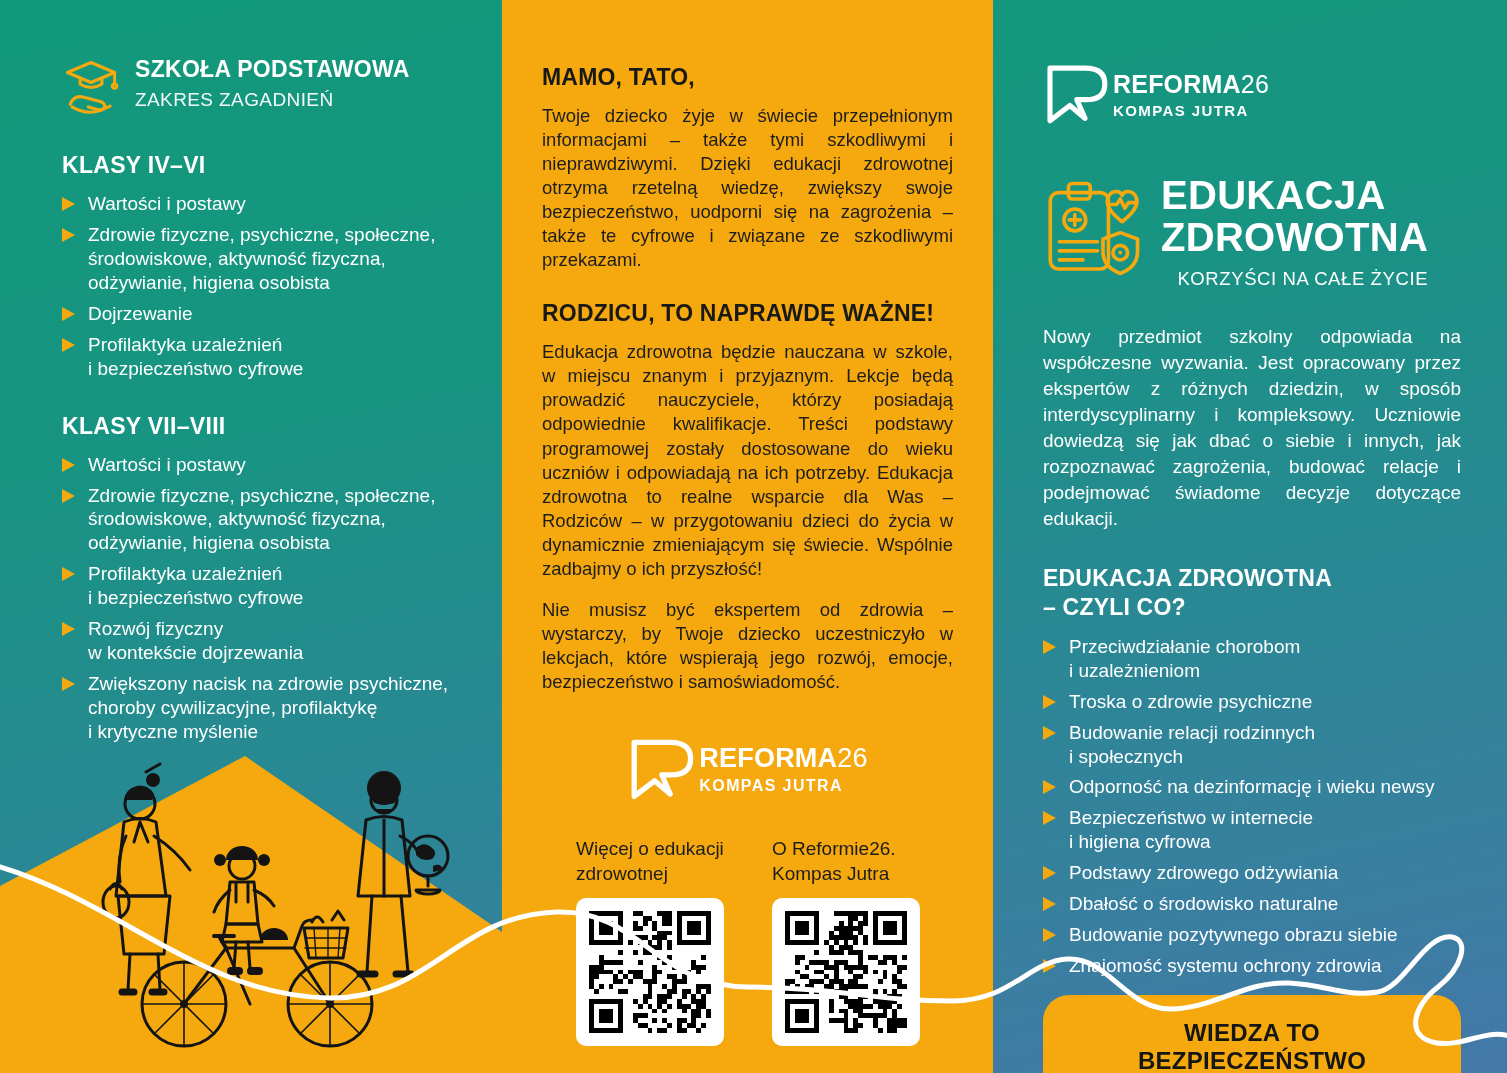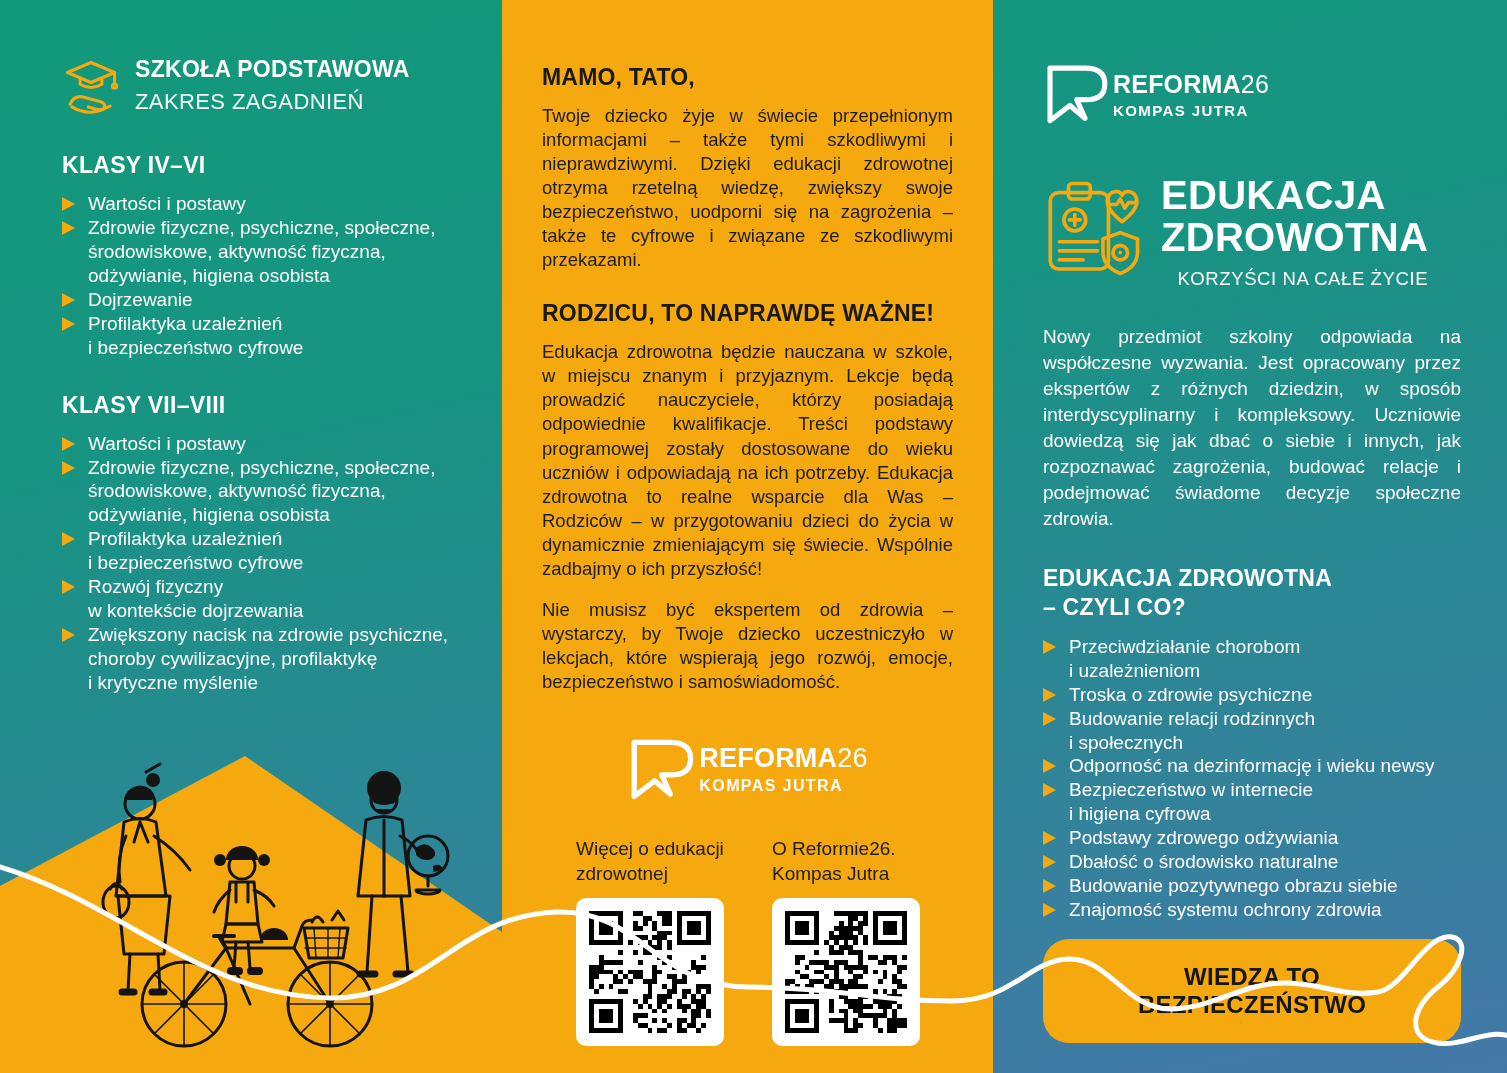--- a/index.html
+++ b/index.html
@@ -17,24 +17,24 @@
   .panel{position:absolute;top:0;height:1073px;}
   .panel-left{left:0;width:502px;}
   .panel-mid{left:502px;width:491px;background:var(--yellow);z-index:2;}
   .panel-right{left:993px;width:514px;}
 
   
   .left-content{position:absolute;left:62px;top:56px;width:402px;z-index:6;}
   .lp-header{display:flex;align-items:flex-start;gap:15px;}
   .lp-header svg{flex:0 0 auto;margin-top:2px;}
   .lp-title{font-size:23px;font-weight:800;letter-spacing:.3px;}
-  .lp-subtitle{font-size:22px;font-weight:400;opacity:.95;margin-top:6px;letter-spacing:.4px;}
+  .lp-subtitle{font-size:19px;font-weight:400;opacity:.95;margin-top:6px;letter-spacing:.4px;}
   .klasy-heading{font-size:23px;font-weight:800;letter-spacing:.3px;margin:36px 0 13px;}
   .klasy-heading + ul{margin-top:0;}
-  ul.bullets{list-style:none;display:flex;flex-direction:column;}
+  ul.bullets{list-style:none;display:flex;flex-direction:column;gap:7px;}
   ul.bullets li{display:flex;gap:13px;font-size:19px;line-height:1.26;}
   .li-text{white-space:pre-line;}
   .tri{flex:0 0 auto;margin-top:5px;width:0;height:0;
        border-left:13px solid var(--yellow);
        border-top:7.5px solid transparent;border-bottom:7.5px solid transparent;}
 
   .mountain{position:absolute;left:0;top:742px;z-index:1;}
   .illustration{position:absolute;left:12px;top:742px;z-index:2;}
 
   
@@ -289,21 +289,21 @@
         <circle cx="85" cy="86" r="8"></circle>
         <circle cx="85" cy="86" r="2" fill="#F5A90F" stroke="none"></circle>
       </svg>
       <div>
         <h1 class="rp-title">EDUKACJA
 ZDROWOTNA</h1>
         <div class="rp-subtitle">KORZYŚCI NA CAŁE ŻYCIE</div>
       </div>
     </div>
 
-    <p class="rp-intro">Nowy przedmiot szkolny odpowiada na współczesne wyzwania. Jest opracowany przez ekspertów z różnych dziedzin, w sposób interdyscyplinarny i kompleksowy. Uczniowie dowiedzą się jak dbać o siebie i innych, jak rozpoznawać zagrożenia, budować relacje i podejmować świadome decyzje społeczne zdrowia.</p>
+    <p class="rp-intro">Nowy przedmiot szkolny odpowiada na współczesne wyzwania. Jest opracowany przez ekspertów z różnych dziedzin, w sposób interdyscyplinarny i kompleksowy. Uczniowie dowiedzą się jak dbać o siebie i innych, jak rozpoznawać zagrożenia, budować relacje i podejmować świadome decyzje dotyczące edukacji.</p>
 
     <div class="rp-list-heading">EDUKACJA ZDROWOTNA
 – CZYLI CO?</div>
     <ul class="bullets">
 
         <li>
           <span class="tri"></span>
           <span class="li-text">Przeciwdziałanie chorobom
 i uzależnieniom</span>
         </li>

